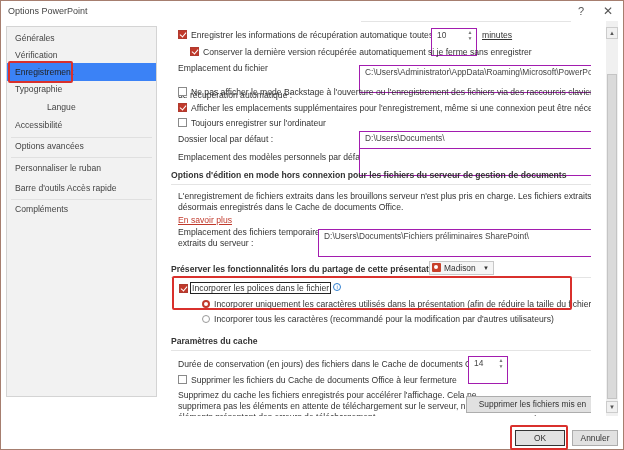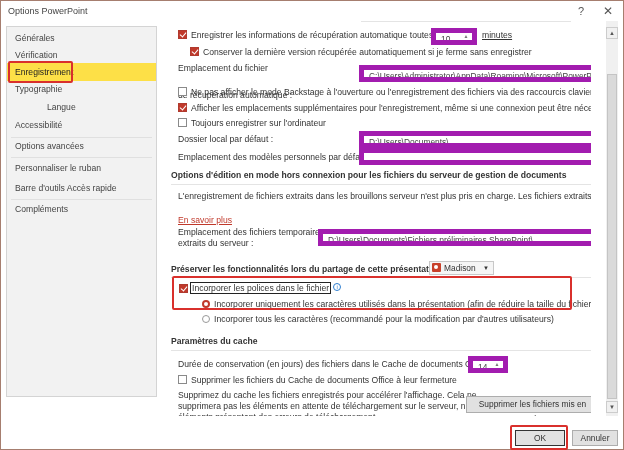--- a/index.html
+++ b/index.html
@@ -35,21 +35,21 @@
     .sidebar {
       position: absolute; left: 5px; top: 25px; width: 151px; height: 371px;
       background: #f2f2f2;
       border: 1px solid #d4d4d4;
     }
     .nav-item {
       position: absolute; left: 0; width: 149px; height: 18px;
       padding-left: 8px; line-height: 18px; font-size: 8.6px; color: #444;
       cursor: pointer;
     }
-    .nav-item.selected { background: #fde047; color: #222; }
+    .nav-item.selected { background: #3b82f6; color: #222; }
     .nav-sep { position: absolute; left: 4px; width: 141px; height: 1px; background: #e0e0e0; }
     .highlight-box {
       position: absolute; border: 2px solid #d9302c; border-radius: 2px; pointer-events: none;
     }
     .content {
       position: absolute; left: 160px; top: 20px; width: 430px; height: 395px;
       overflow: hidden;
     }
     .abs { position: absolute; white-space: nowrap; }
     .cb {
@@ -59,21 +59,21 @@
     .cb.checked::after {
       content: ""; position: absolute; left: 2px; top: 0px; width: 3px; height: 5px;
       border: solid #fff; border-width: 0 1.3px 1.3px 0; transform: rotate(40deg);
     }
     .radio {
       position: absolute; width: 8px; height: 8px; border-radius: 50%;
       border: 1px solid #999; background: #fff;
     }
     .radio.checked { border: 2px solid #c0392b; }
     .input {
-      position: absolute; height: 17px; border: 5px solid #a21caf; background: #fff;
+      position: absolute; height: 28px; border: 1px solid #a21caf; background: #fff;
       padding-left: 5px; line-height: 13px; font-size: 8.4px; color: #444;
       white-space: nowrap; overflow: hidden;
     }
     .spinner {
       position: absolute; right: 2px; top: 0; width: 8px; height: 13px;
       font-size: 5px; color: #777; line-height: 6px; text-align: center;
     }
     .section-title { font-weight: bold; color: #333; font-size: 8.6px; }
     .hr { position: absolute; height: 1px; background: #e4e4e4; }
     .link { color: #c0392b; text-decoration: underline; cursor: pointer; }
@@ -169,20 +169,21 @@
 
     <span class="abs" style="left:17px; top:113px;">Dossier local par défaut :</span>
     <div class="input" style="left:198px; top:110px; width:242px;">D:\Users\Documents\</div>
 
     <span class="abs" style="left:17px; top:131px;">Emplacement des modèles personnels par défaut :</span>
     <div class="input" style="left:198px; top:127px; width:242px;"></div>
 
     <span class="abs section-title" style="left:10px; top:149px;">Options d'édition en mode hors connexion pour les fichiers du serveur de gestion de documents</span>
     <div class="hr" style="left:10px; top:163px; width:430px;"></div>
     <span class="abs" style="left:17px; top:170px;">L'enregistrement de fichiers extraits dans les brouillons serveur n'est plus pris en charge. Les fichiers extraits sont</span>
+    <span class="abs" style="left:17px; top:181px;">désormais enregistrés dans le Cache de documents Office.</span>
     <span class="abs link" style="left:17px; top:194px;">En savoir plus</span>
     <span class="abs" style="left:17px; top:206px;">Emplacement des fichiers temporaires</span>
     <span class="abs" style="left:17px; top:217px;">extraits du serveur :</span>
     <div class="input" style="left:157px; top:208px; width:283px;">D:\Users\Documents\Fichiers préliminaires SharePoint\</div>
 
     <span class="abs section-title" style="left:10px; top:243px;">Préserver les fonctionnalités lors du partage de cette présentation :</span>
     <div class="dropdown" style="left:268px; top:240px; width:65px;">
       <span class="ppt-icon"></span><span>Madison</span>
       <span style="position:absolute; right:4px; top:0; font-size:6px;">▼</span>
     </div>

